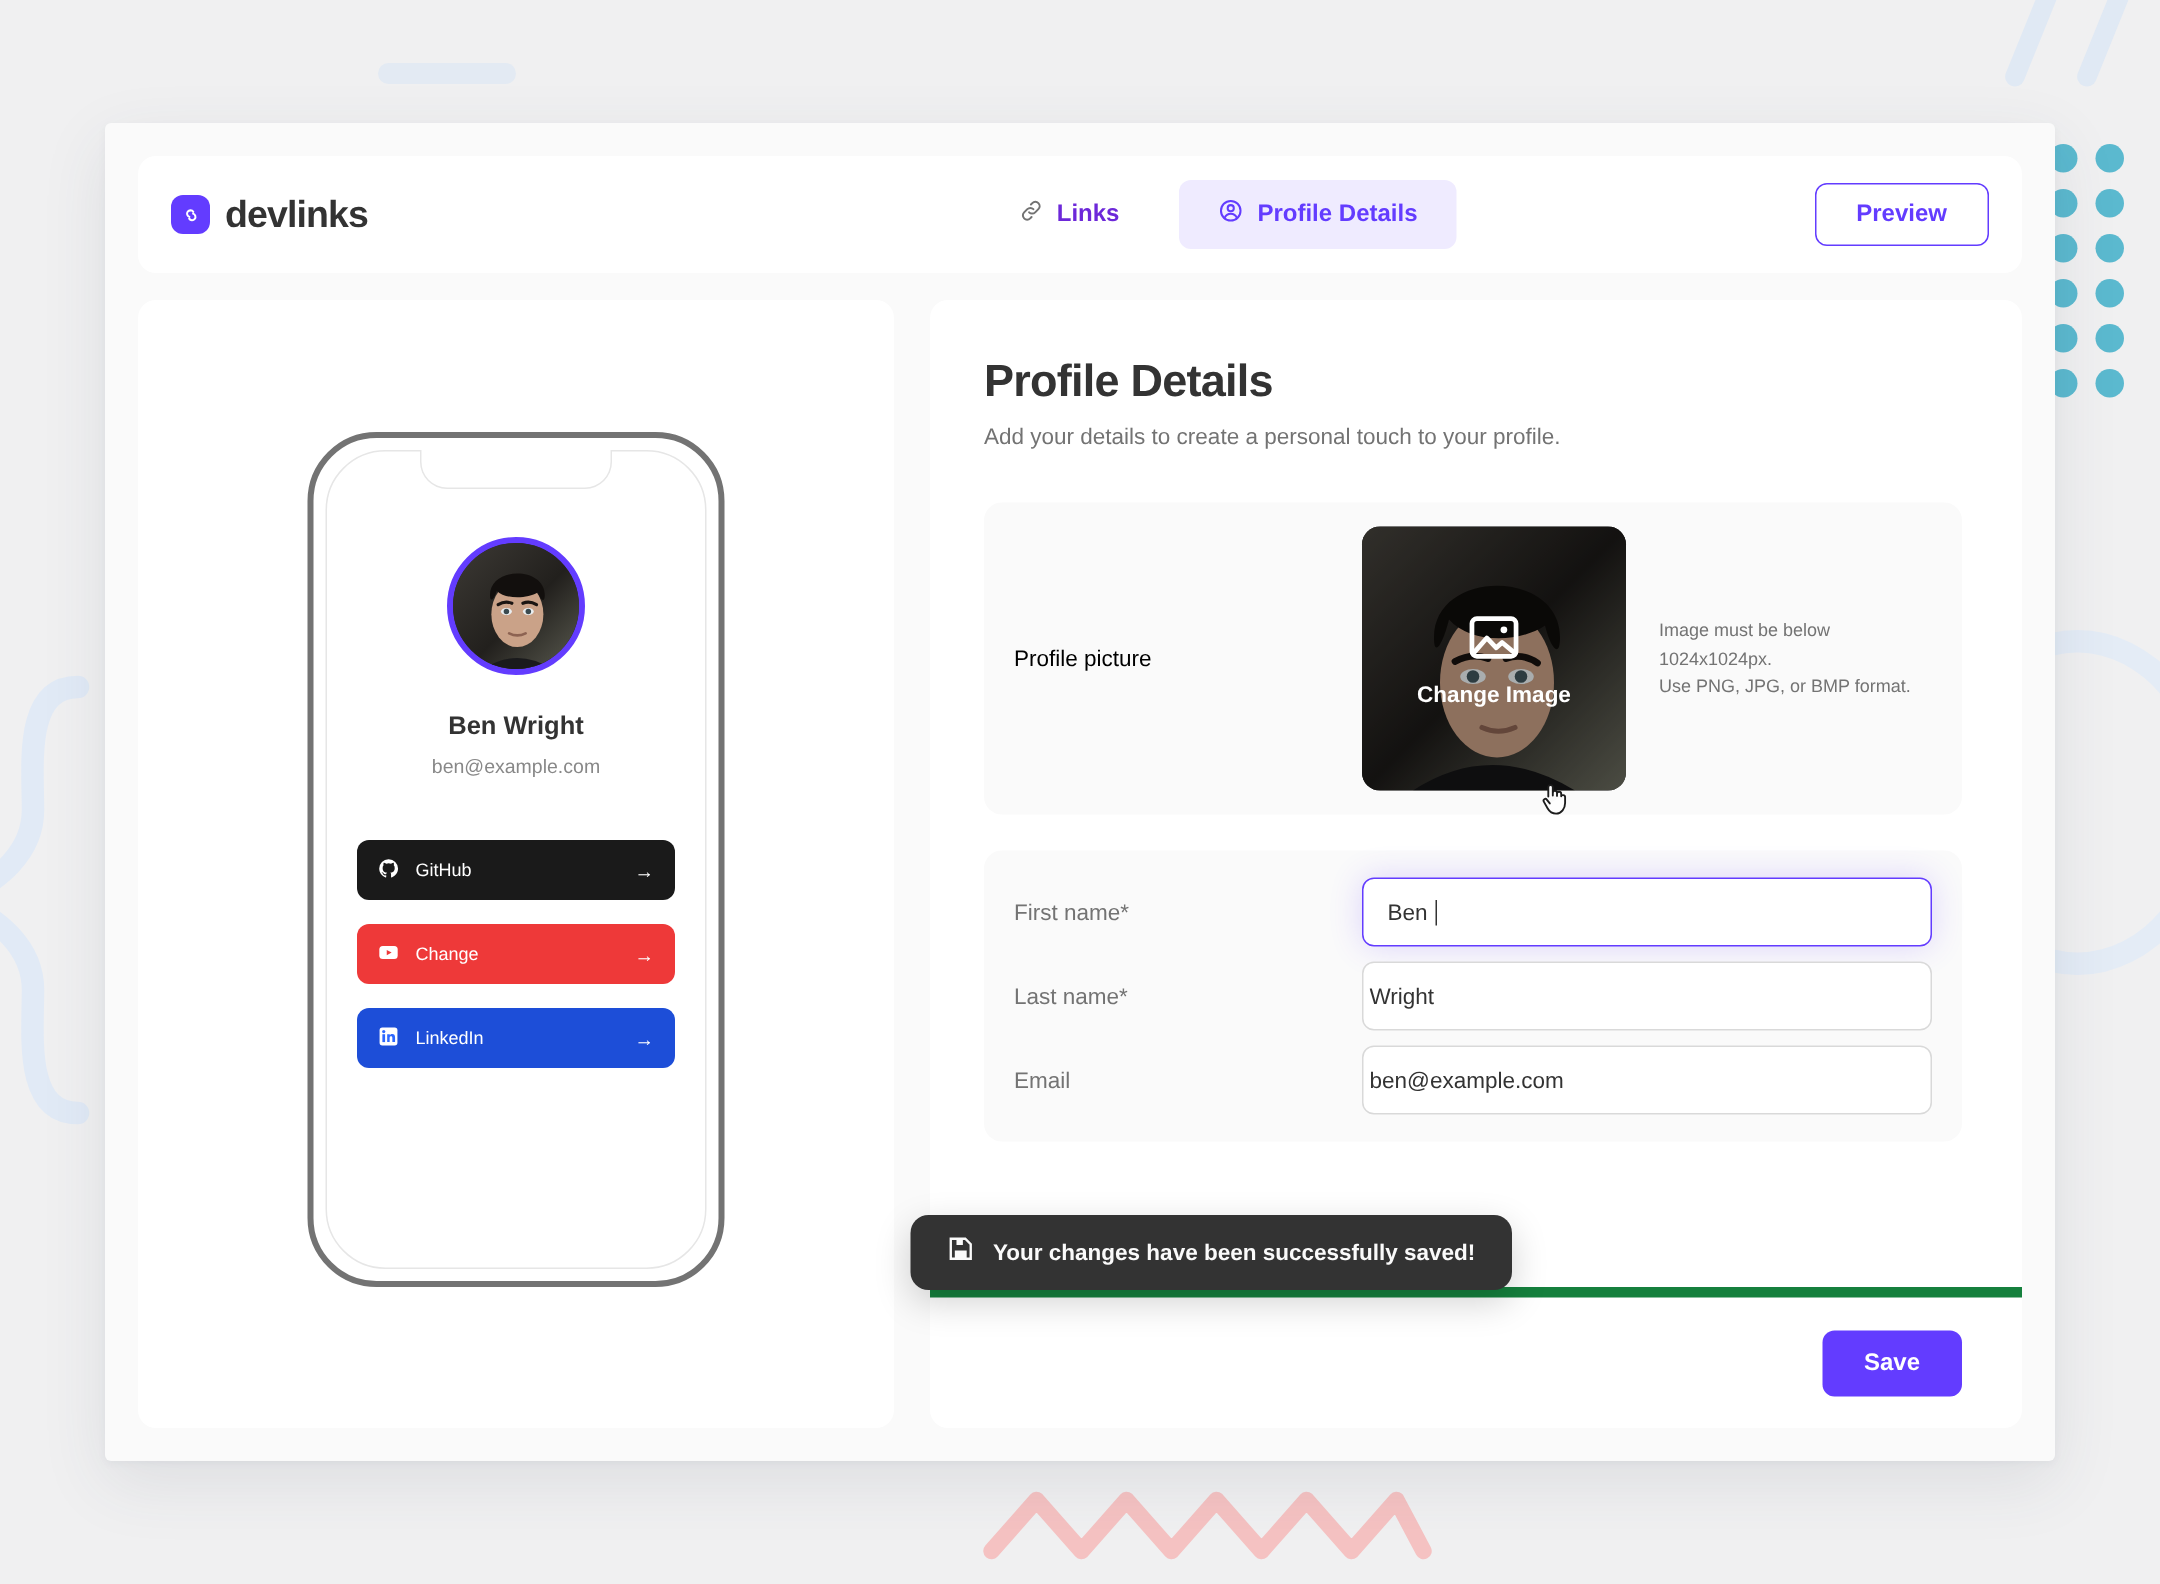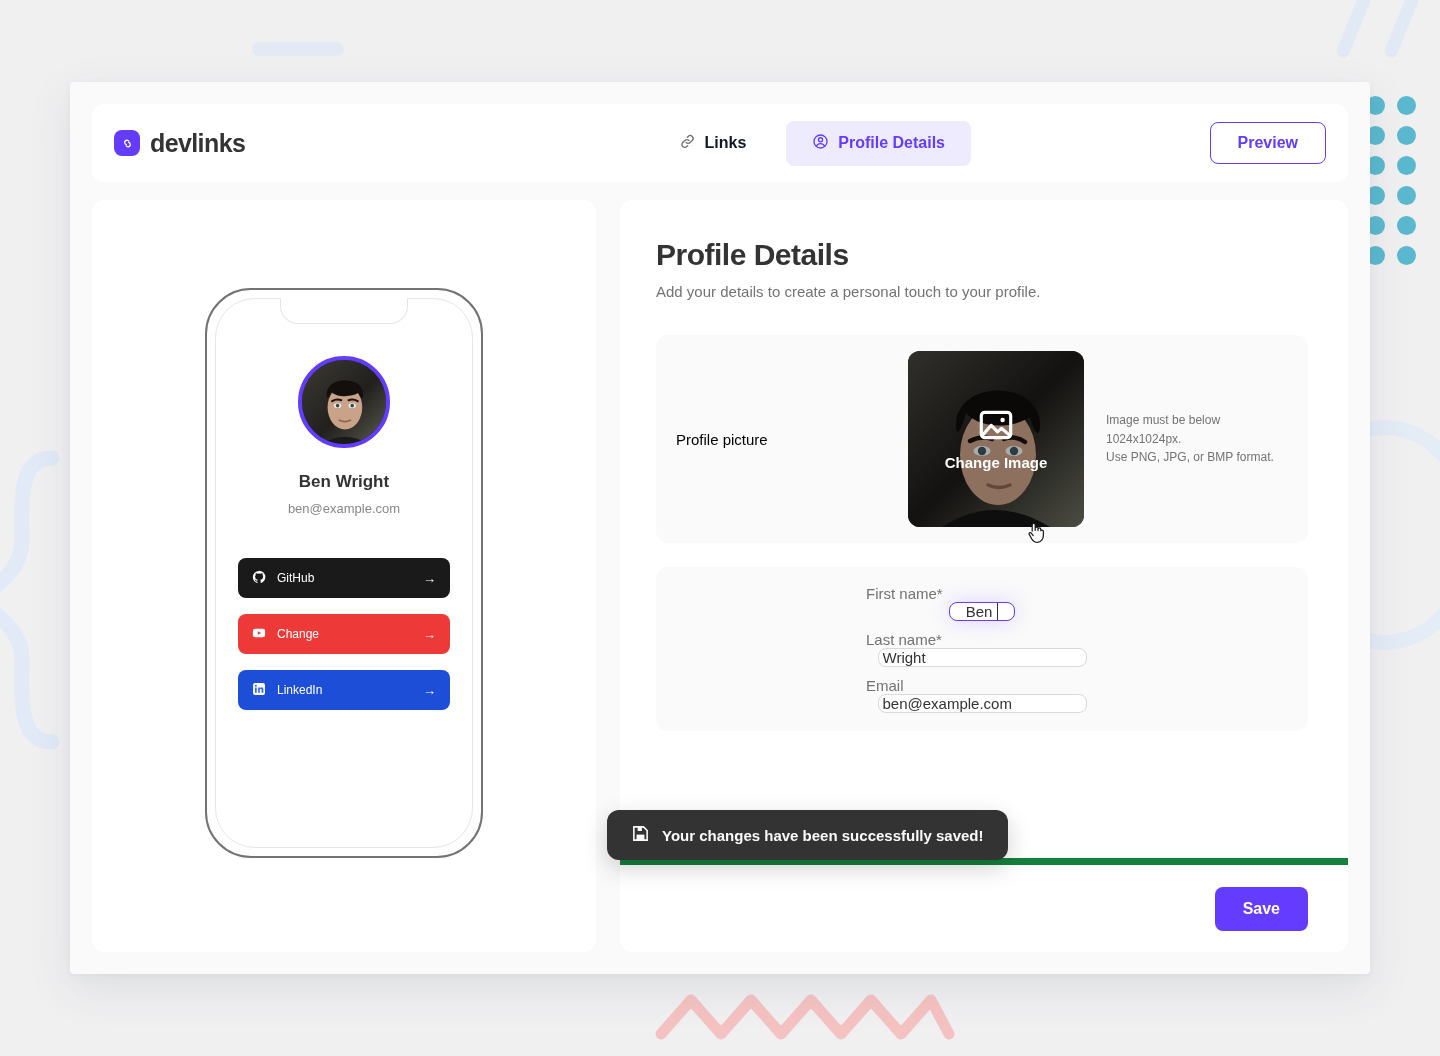--- a/index.html
+++ b/index.html
@@ -90,21 +90,21 @@
     letter-spacing: -0.6px;
   }
 
   .nav-tabs { flex: 1; display: flex; justify-content: center; gap: 14px; }
   .nav-tab {
     display: flex; align-items: center; gap: 9px;
     padding: 12px 26px;
     border-radius: 8px;
     font-size: 16px;
     font-weight: 600;
-    color: #0f172a;
+    color: #6d28d9;
     cursor: pointer;
     border: none;
     background: transparent;
     font-family: "Liberation Sans", sans-serif;
   }
   .nav-tab.active { background: #efebff; color: #633cff; }
 
   .preview-btn {
     padding: 11px 27px;
     border: 1px solid #633cff;
@@ -133,21 +133,21 @@
     border-radius: 12px;
     display: flex;
     align-items: flex-start;
     justify-content: center;
     padding-top: 88px;
   }
 
   .phone {
     position: relative;
     width: 278px; height: 570px;
-    border: 2px solid #737373;
+    border: 4px solid #737373;
     border-radius: 46px;
     background: #fff;
     padding: 8px;
   }
   .phone-inner {
     position: relative;
     width: 100%; height: 100%;
     border: 1px solid #e6e6e6;
     border-radius: 40px;
     display: flex;
@@ -251,21 +251,21 @@
     width: 180px;
   }
 
   .fields-card {
     margin-top: 24px;
     background: #fafafa;
     border-radius: 12px;
     padding: 18px 20px;
     display: flex; flex-direction: column; gap: 10px;
   }
-  .field-row { display: flex; align-items: center; flex-direction: column; }
+  .field-row { display: flex; align-items: center; }
   .field-label { width: 232px; font-size: 15px; color: #737373; }
   .field-input {
     flex: 1;
     height: 46px;
     border: 1px solid #d9d9d9;
     border-radius: 8px;
     background: #ffffff;
     padding: 0 4px;
     font-size: 15px;
     color: #333333;

